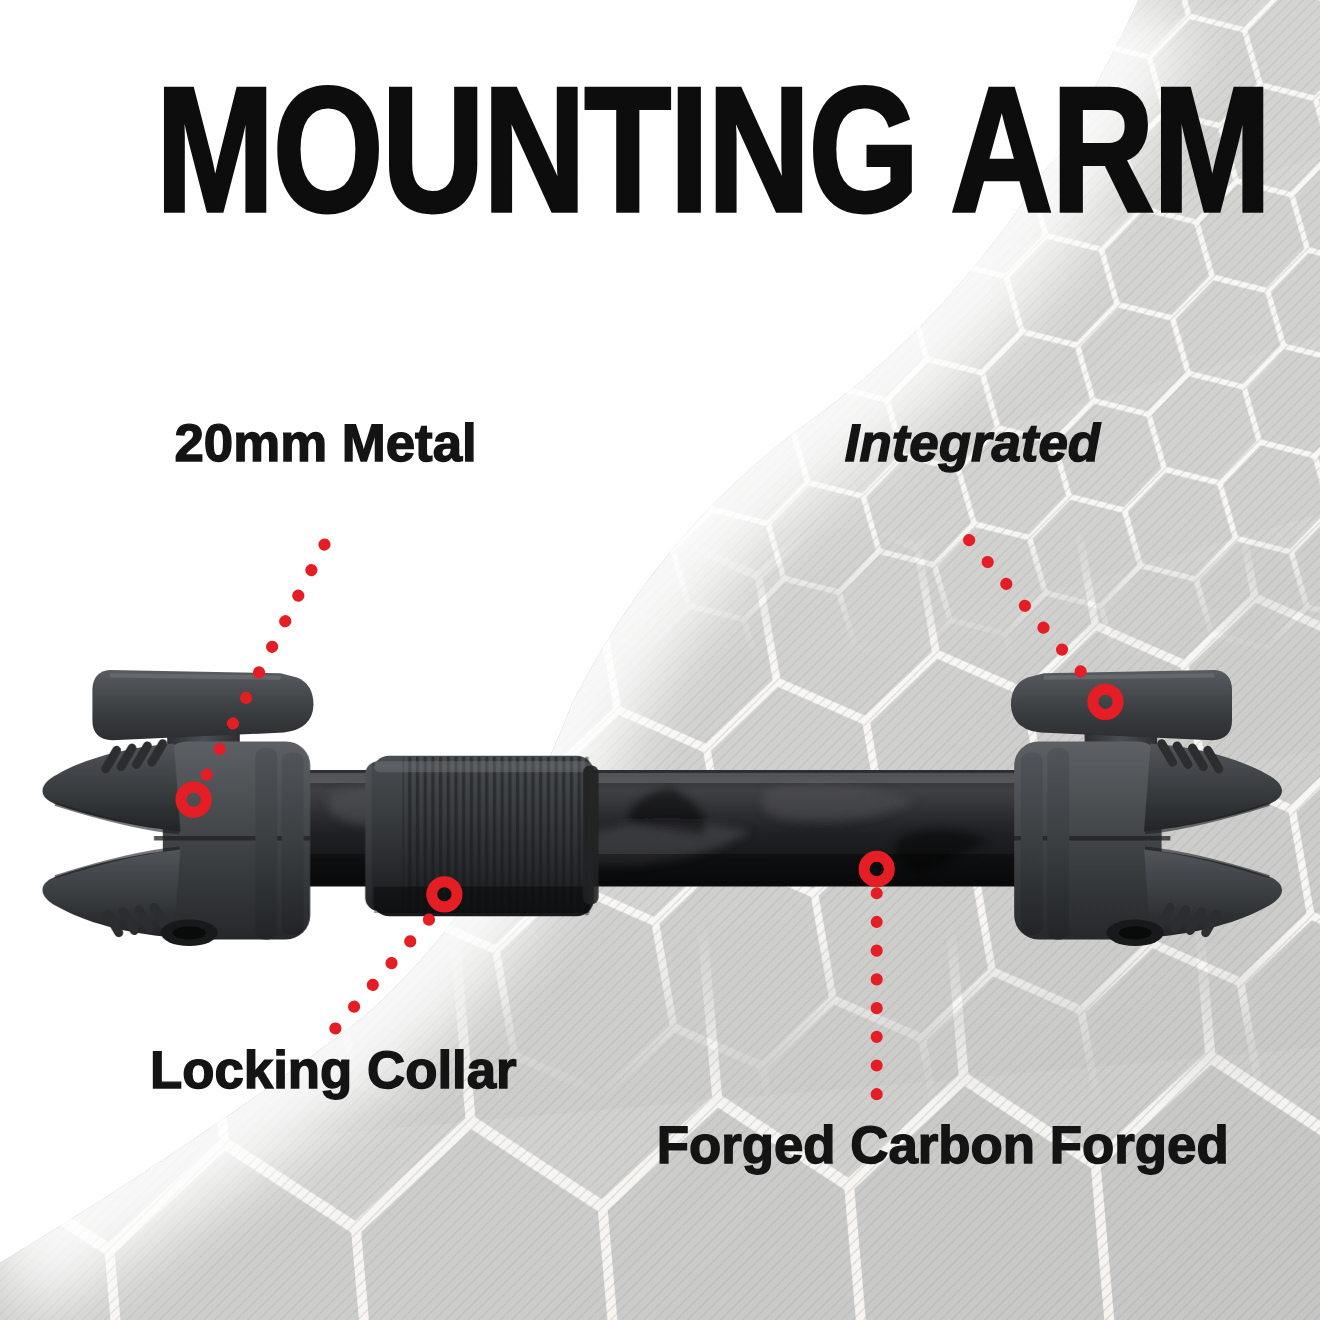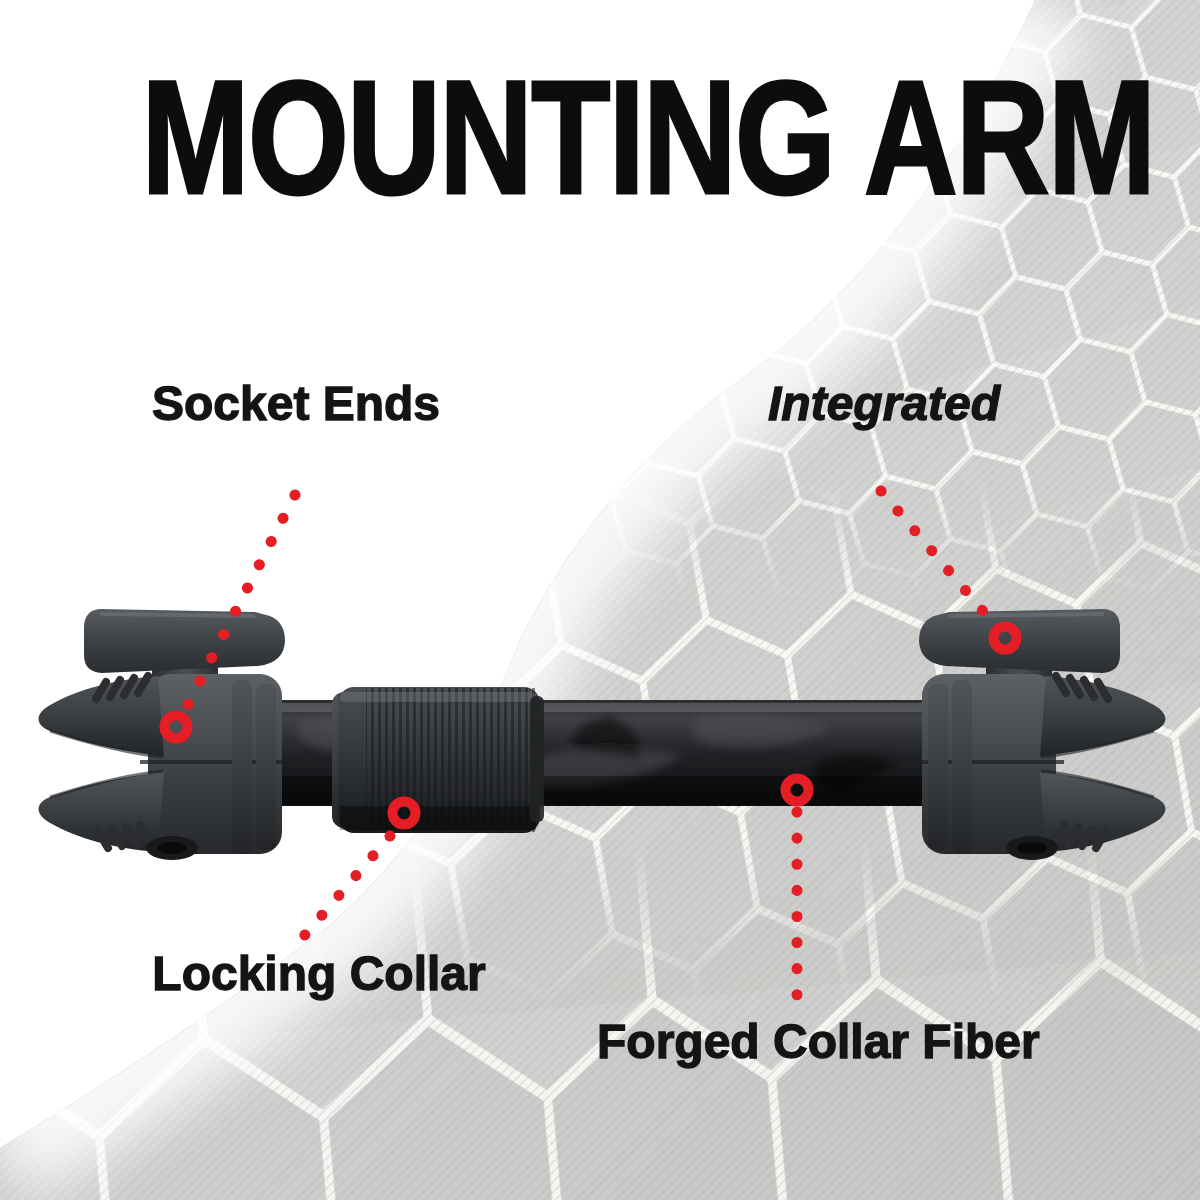--- a/index.html
+++ b/index.html
@@ -34,21 +34,21 @@
 
   
   .callout{
     position:absolute;z-index:4;width:400px;
     text-align:center;font-weight:bold;color:#141414;
     font-size:48px;line-height:60px;-webkit-text-stroke:1.3px #141414;
     white-space:nowrap;
   }
   #callout-socket-ends {left:96px; top:374px;}
   #callout-thumbscrews {left:684px;top:374px;font-style:italic;}
-  #callout-locking-collar {left:119px;top:944px;}
+  #callout-locking-collar {left:103px;top:944px;}
   #callout-carbon-fiber {left:597px;top:1012px;}
 </style>
 </head>
 <body>
 
 <div class="page">
 
   <svg class="layer" viewBox="0 0 1200 1200">
     <defs>
       <clipPath id="swath">
@@ -251,21 +251,21 @@
         <circle cx="797" cy="790" r="11.5"></circle>
       </g>
     </g>
   </svg>
 
   <div class="header">
     <div class="row"><span class="title">MOUNTING ARM</span></div>
   </div>
 
   <div class="callout" id="callout-socket-ends">
-    <div>Socket Ends</div>
+    <div>20mm Metal</div>
   </div>
   <div class="callout" id="callout-thumbscrews">
     <div>Integrated</div>
   </div>
   <div class="callout" id="callout-locking-collar">Locking Collar</div>
-  <div class="callout" id="callout-carbon-fiber">Forged Collar Fiber</div>
+  <div class="callout" id="callout-carbon-fiber">Forged Carbon Forged</div>
 
 </div>
 
 </body></html>

